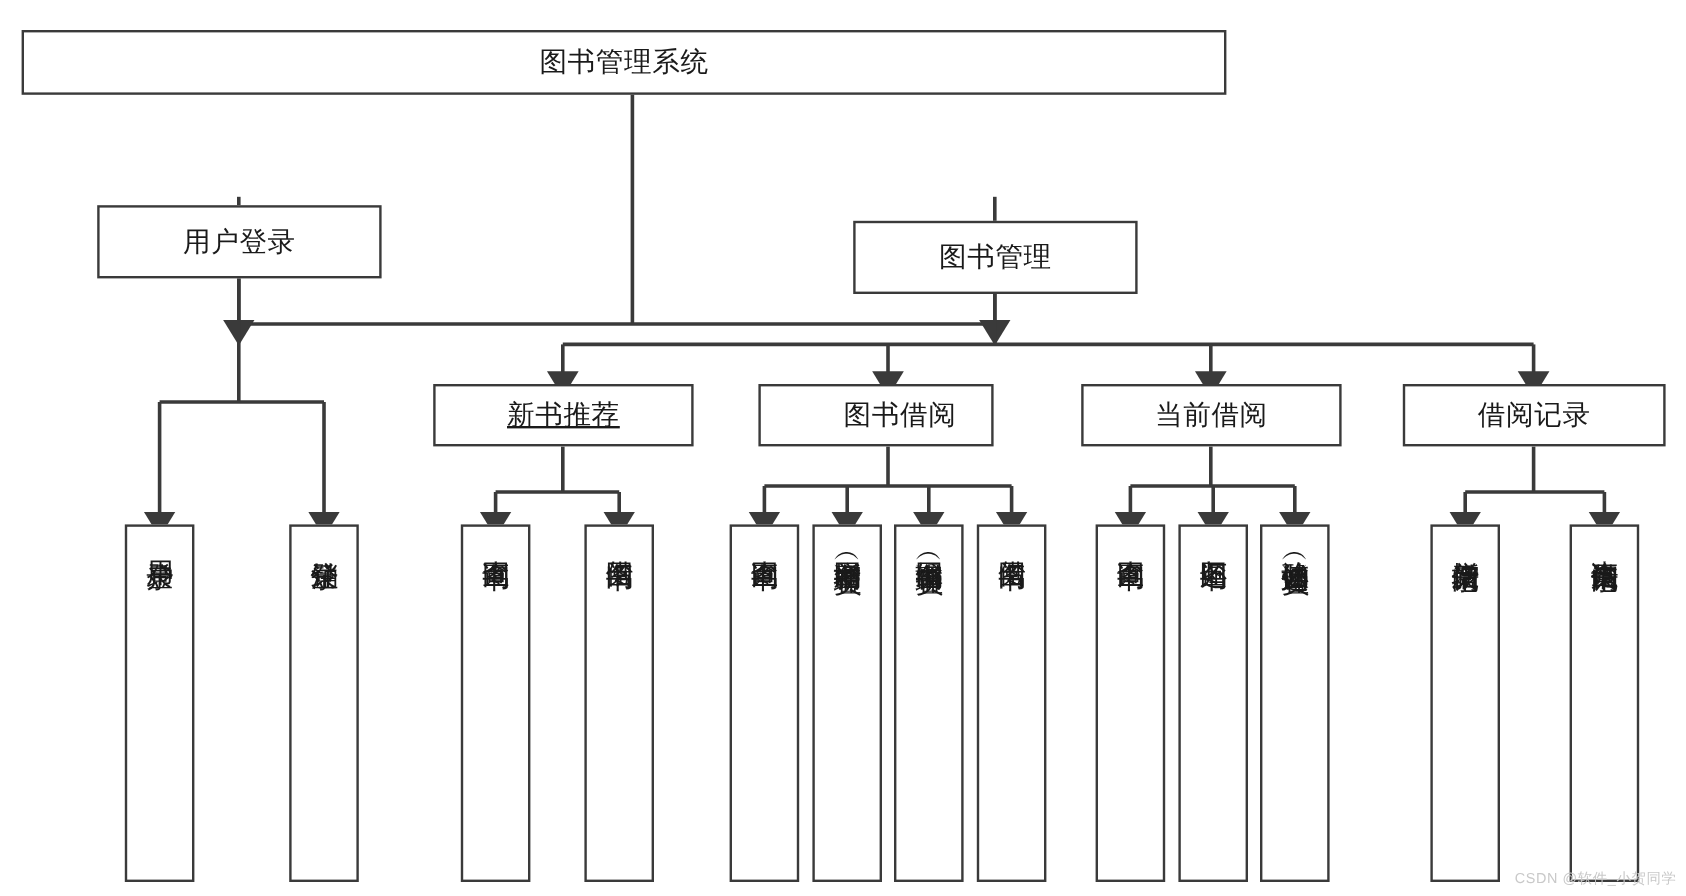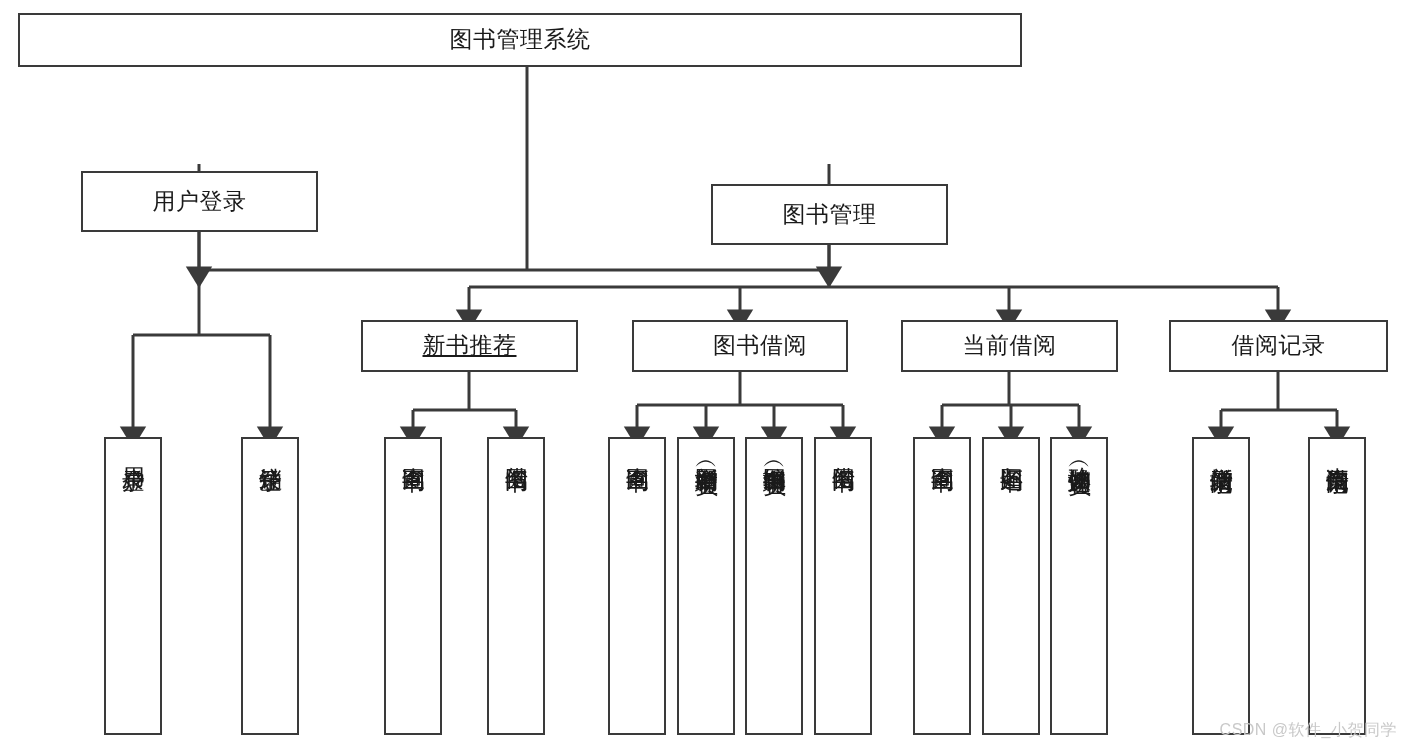--- a/index.html
+++ b/index.html
@@ -38,39 +38,40 @@
     text-align: center;
     z-index: 2;
   }
   .node.horiz {
     font-size: 23px;
     line-height: 1.2;
     letter-spacing: 0.5px;
   }
   .node.root {
     font-size: 23px;
+    margin-top: 12px;
   }
   .node.leaf {
     align-items: flex-start;
     justify-content: center;
     padding-top: 10px;
   }
   .vlabel {
     writing-mode: vertical-rl;
     text-orientation: upright;
     font-size: 23px;
     line-height: 1.12;
     letter-spacing: 1px;
     white-space: nowrap;
   }
   .watermark {
     position: absolute;
     right: 8px;
     bottom: 6px;
-    font-size: 16px;
+    font-size: 12px;
     color: #c9c9c9;
     letter-spacing: 0.5px;
     z-index: 3;
     white-space: nowrap;
   }
 </style>
 </head>
 <body>
 
 <div id="canvas">
@@ -154,21 +155,21 @@
   <div class="node horiz" style="left:81px; top:171px; width:237px; height:61px;">
     <span>用户登录</span>
   </div>
   <div class="node horiz" style="left:711px; top:171px; width:237px; height:61px;margin-top:13px;">
     <span>图书管理</span>
   </div>
 
   <div class="node horiz" style="left:361px; top:320px; width:217px; height:52px;text-decoration:underline;">
     <span>新书推荐</span>
   </div>
-  <div class="node horiz" style="left:632px; top:320px; width:216px; height:52px;padding-left:40px;">
+  <div class="node horiz" style="left:632px; top:320px; width:196px; height:52px;padding-left:40px;">
     <span>图书借阅</span>
   </div>
   <div class="node horiz" style="left:1169px; top:320px; width:219px; height:52px;">
     <span>借阅记录</span>
   </div>
   <div class="node horiz" style="left:901px; top:320px; width:217px; height:52px;">
     <span>当前借阅</span>
   </div>
 
   <div class="node leaf" style="left:104px; top:437px; width:58px; height:298px;">

